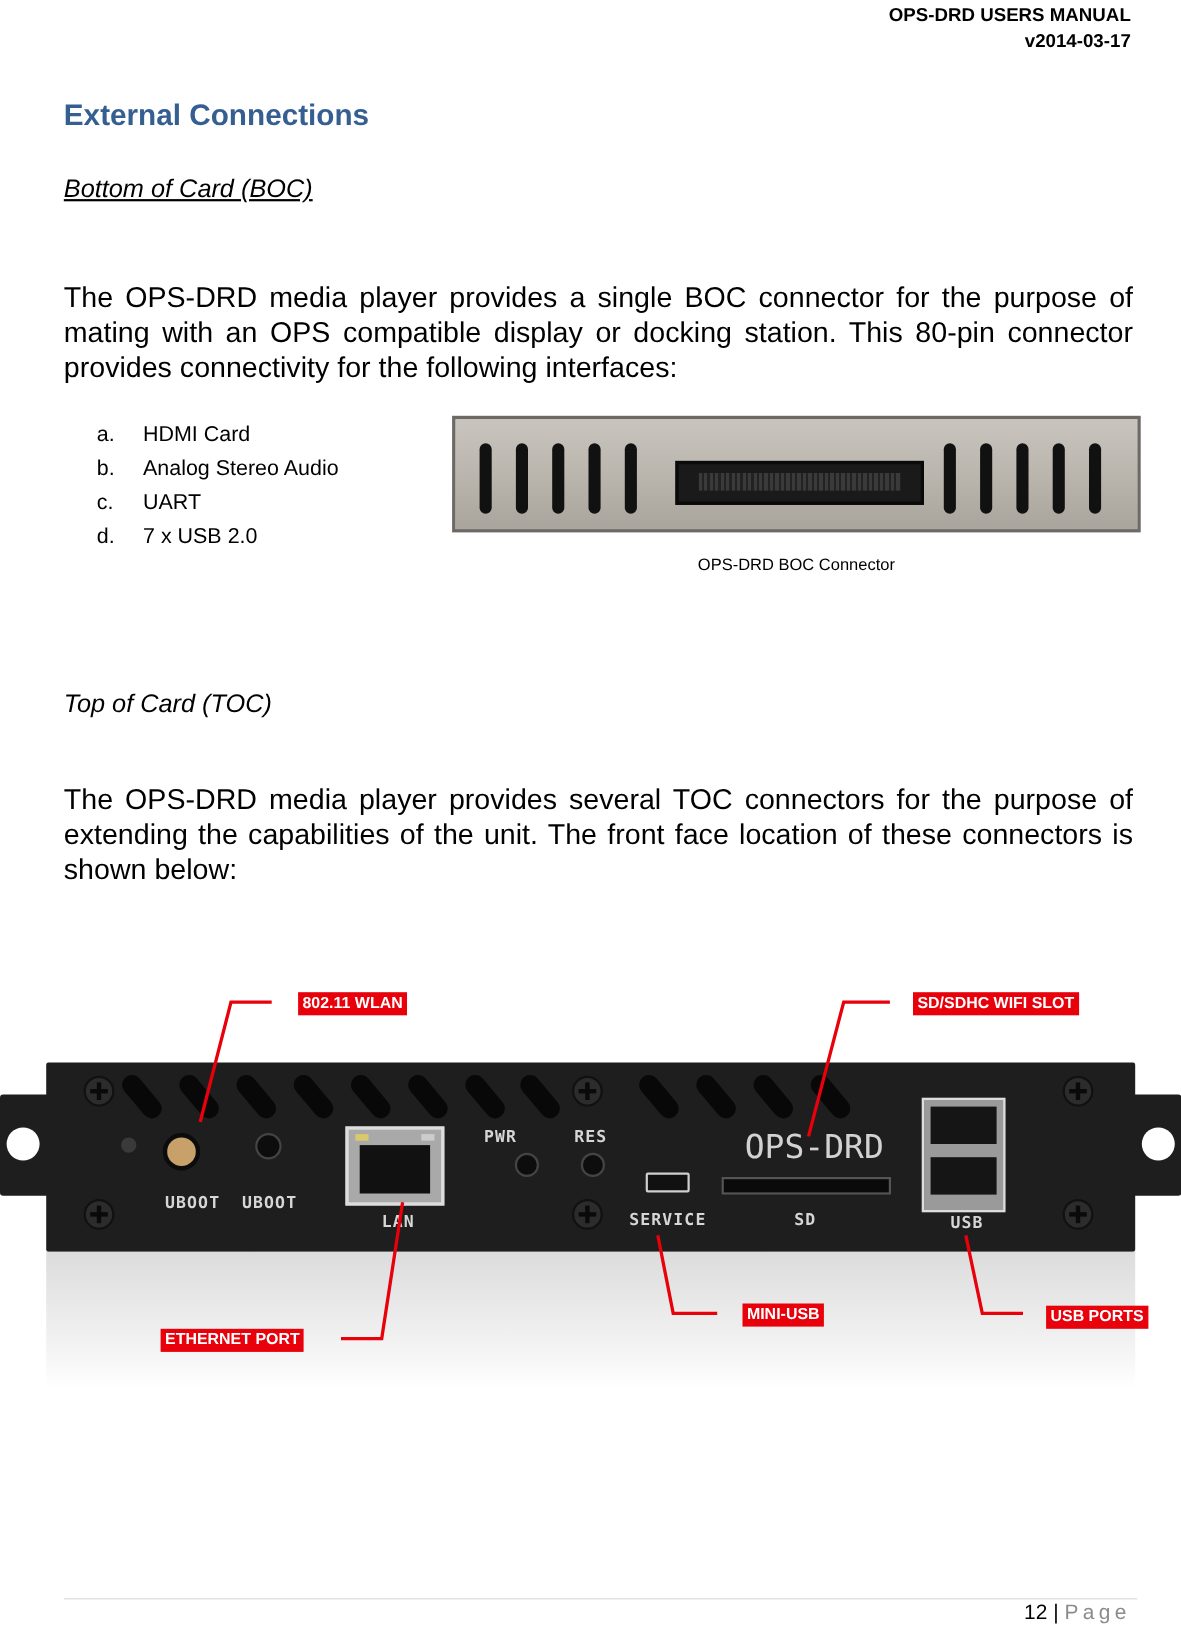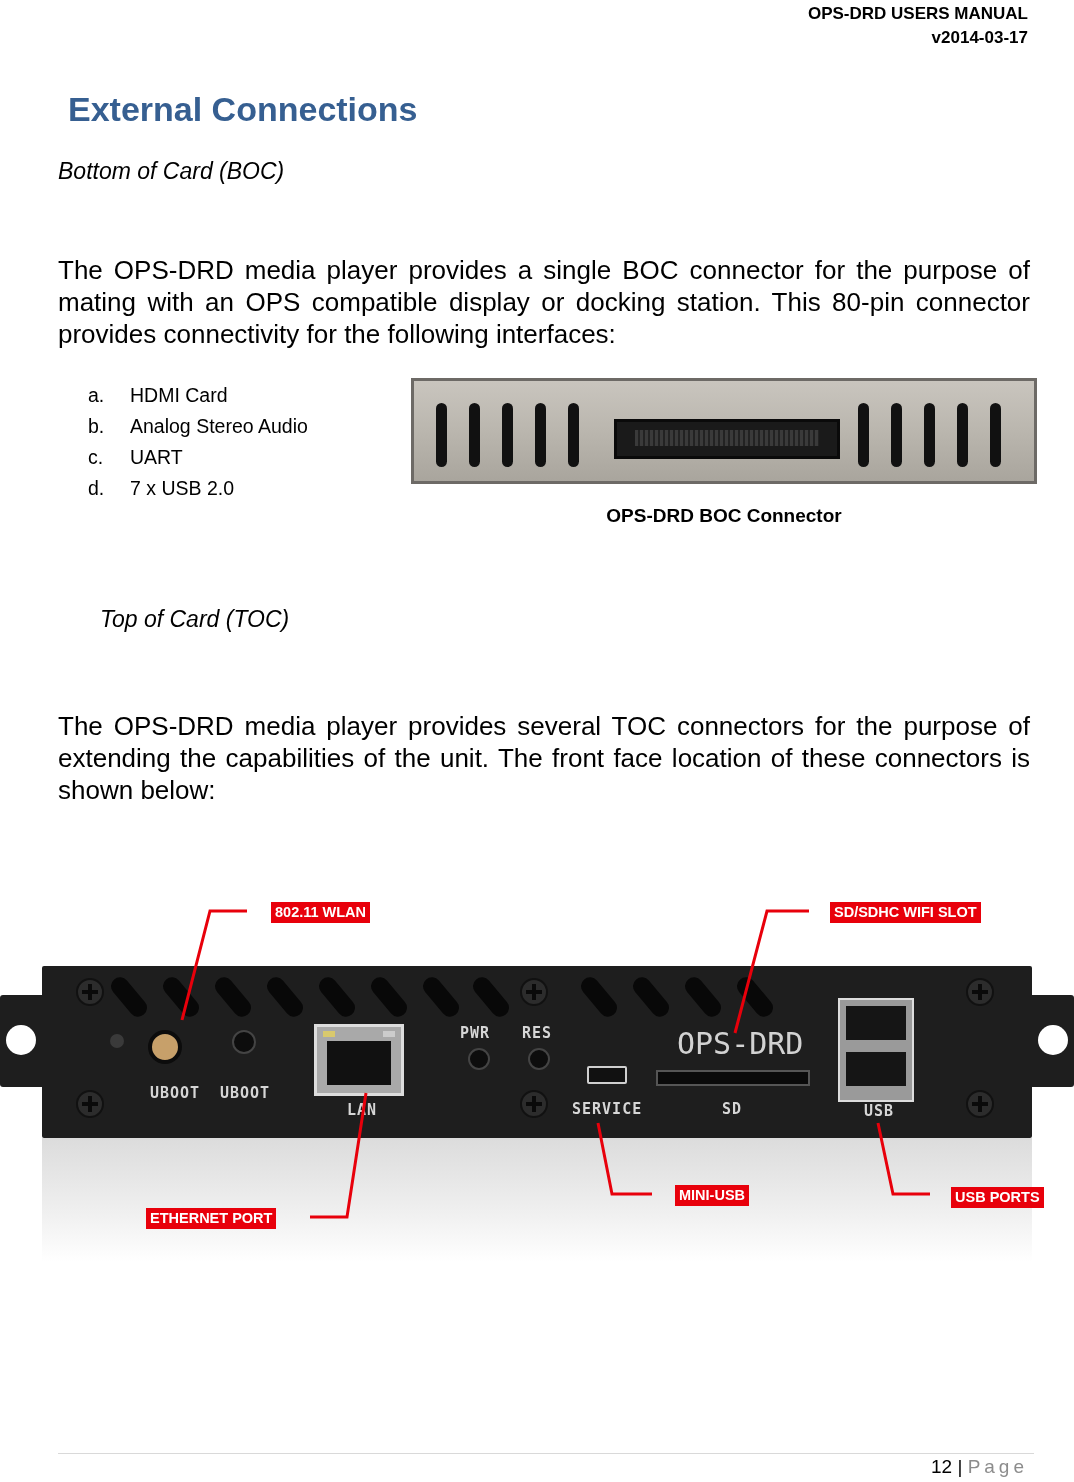--- a/index.html
+++ b/index.html
@@ -1,26 +1,26 @@
 <!DOCTYPE html>
 <html><head>
 <meta charset="utf-8">
 <style>
   html, body { margin: 0; padding: 0; background: #ffffff; }
   body { width: 1074px; height: 1482px; position: relative; overflow: hidden;
          font-family: "Liberation Sans", "DejaVu Sans", sans-serif; color: #000; }
   .abs { position: absolute; }
   .hdr { right: 46px; text-align: right; font-weight: bold; font-size: 17px; line-height: 24px; }
-  .h1 { left: 68px; top: 90px; font-size: 34px; font-weight: bold; color: #365f91; }
+  .h1 { left: 58px; top: 90px; font-size: 27px; font-weight: bold; color: #365f91; }
   .h2 { left: 58px; font-size: 23px; font-style: italic; }
   .para { left: 58px; width: 972px; font-size: 26px; line-height: 32px; text-align: justify; }
   .list { left: 88px; top: 380px; font-size: 19.5px; line-height: 31px; }
   .list .li { display: flex; }
   .list .mk { width: 42px; }
-  .caption { font-weight: bold; font-size: 19px; }
+  .caption { font-weight: normal; font-size: 15px; }
   .boc { left: 411px; top: 378px; width: 626px; height: 106px;
          background: linear-gradient(#c9c5be, #bab6ae 50%, #a9a59d); border: 3px solid #6d6a66; box-sizing: border-box; }
   .slot { position: absolute; top: 22px; width: 11px; height: 64px; border-radius: 6px; background: #111; }
   .conn { position: absolute; left: 200px; top: 38px; width: 226px; height: 40px; background: #1a1a1a;
           border: 3px solid #0a0a0a; box-sizing: border-box; }
   .conn:before { content: ""; position: absolute; left: 18px; right: 18px; top: 8px; height: 16px;
           background: repeating-linear-gradient(90deg, #3a3a3a 0 3px, #222 3px 5px); }
   .panel { left: 42px; top: 966px; width: 990px; height: 172px; background: #1e1e1e; border-radius: 2px; }
   .reflect { left: 42px; top: 1138px; width: 990px; height: 124px;
              background: linear-gradient(#d8d8d8, #eeeeee 60%, #ffffff); opacity: .9; }
@@ -42,21 +42,21 @@
 </head>
 <body>
 
 <div class="abs hdr" style="top:2px;">
   <div>OPS-DRD USERS MANUAL</div>
   <div>v2014-03-17</div>
 </div>
 
 <div class="abs h1">External Connections</div>
 
-<div class="abs h2" style="top:158px;">Bottom of Card (BOC)</div>
+<div class="abs h2" style="top:158px;text-decoration:underline;">Bottom of Card (BOC)</div>
 <div class="abs para" style="top:254px;">The OPS-DRD media player provides a single BOC connector for the purpose of mating with an OPS compatible display or docking station.  This 80-pin connector provides connectivity for the following interfaces:</div>
 
 <div class="abs list">
   <div class="li">
       <span class="mk">a.</span>
       <span>HDMI Card</span>
     </div>
   <div class="li">
       <span class="mk">b.</span>
       <span>Analog Stereo Audio</span>
@@ -79,21 +79,21 @@
     <div class="slot" style="left:154px"></div>
   <div class="conn"></div>
   <div class="slot" style="left:444px"></div>
     <div class="slot" style="left:477px"></div>
     <div class="slot" style="left:510px"></div>
     <div class="slot" style="left:543px"></div>
     <div class="slot" style="left:576px"></div>
 </div>
 <div class="abs caption" style="left:411px; width:626px; top:505px; text-align:center;">OPS-DRD BOC Connector</div>
 
-<div class="abs h2" style="top:606px;margin-left:42px;">Top of Card (TOC)</div>
+<div class="abs h2" style="top:626px;">Top of Card (TOC)</div>
 <div class="abs para" style="top:710px;">The OPS-DRD media player provides several TOC connectors for the purpose of extending the capabilities of the unit.  The front face location of these connectors is shown below:</div>
 
 <div class="abs ear" style="left:0; top:995px; width:50px; height:92px;">
     <div class="hole" style="left:6px; top:30px;"></div>
   </div>
 <div class="abs ear" style="left:1024px; top:995px; width:50px; height:92px;">
     <div class="hole" style="left:14px; top:30px;"></div>
   </div>
 
 <div class="abs panel">
@@ -123,21 +123,21 @@
   <div style="position:absolute; left:190px; top:64px; width:20px; height:20px; border-radius:50%; background:#0d0d0d; border:2px solid #444;"></div>
   <div class="plabel" style="left:178px; top:118px;">UBOOT</div>
 
   <div style="position:absolute; left:272px; top:58px; width:90px; height:72px; background:#a9a9a9; border:3px solid #ddd; box-sizing:border-box;">
     <div style="position:absolute; left:10px; top:14px; right:10px; bottom:8px; background:#111;"></div>
     <div style="position:absolute; left:6px; top:4px; width:12px; height:6px; background:#d9c96d;"></div>
     <div style="position:absolute; right:6px; top:4px; width:12px; height:6px; background:#ccc;"></div>
   </div>
   <div class="plabel" style="left:305px; top:135px;">LAN</div>
 
-  <div class="plabel" style="left:418px; top:58px;">PWR</div>
+  <div class="plabel" style="left:398px; top:58px;">PWR</div>
   <div style="position:absolute; left:426px; top:82px; width:18px; height:18px; border-radius:50%; background:#0d0d0d; border:2px solid #444;"></div>
   <div class="plabel" style="left:480px; top:58px;text-align:center;">RES</div>
   <div style="position:absolute; left:486px; top:82px; width:18px; height:18px; border-radius:50%; background:#0d0d0d; border:2px solid #444;"></div>
 
   <div style="position:absolute; left:545px; top:100px; width:36px; height:14px; background:#111; border:2px solid #cfcfcf; border-radius:2px;"></div>
   <div class="plabel" style="left:530px; top:134px;">SERVICE</div>
 
   <div style="position:absolute; left:635px; top:60px; font-family:'DejaVu Sans Mono', monospace; font-size:30px; color:#d2d2d2;">OPS-DRD</div>
   <div style="position:absolute; left:614px; top:104px; width:150px; height:12px; background:#0a0a0a; border:2px solid #555;"></div>
   <div class="plabel" style="left:680px; top:134px;">SD</div>

